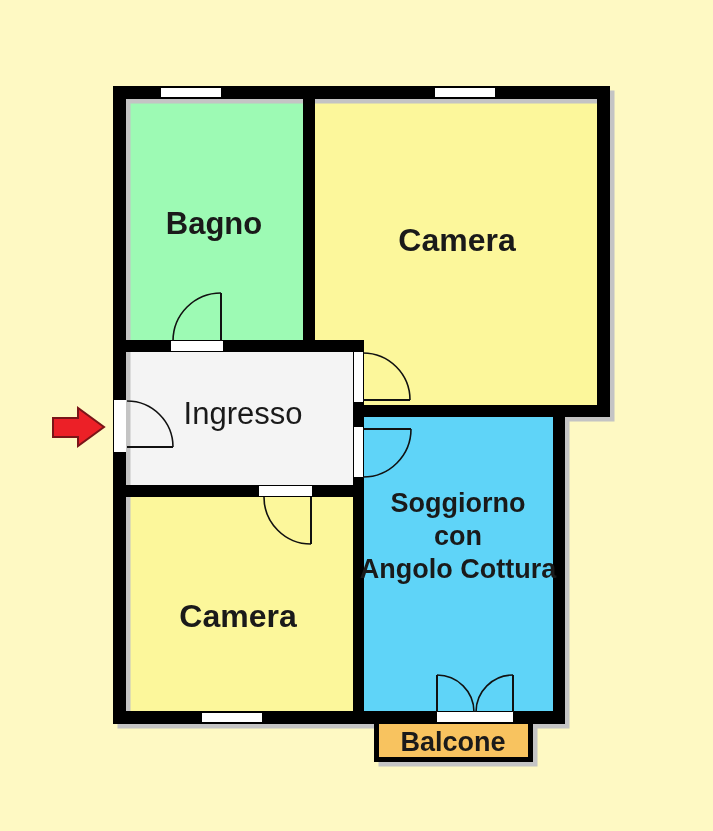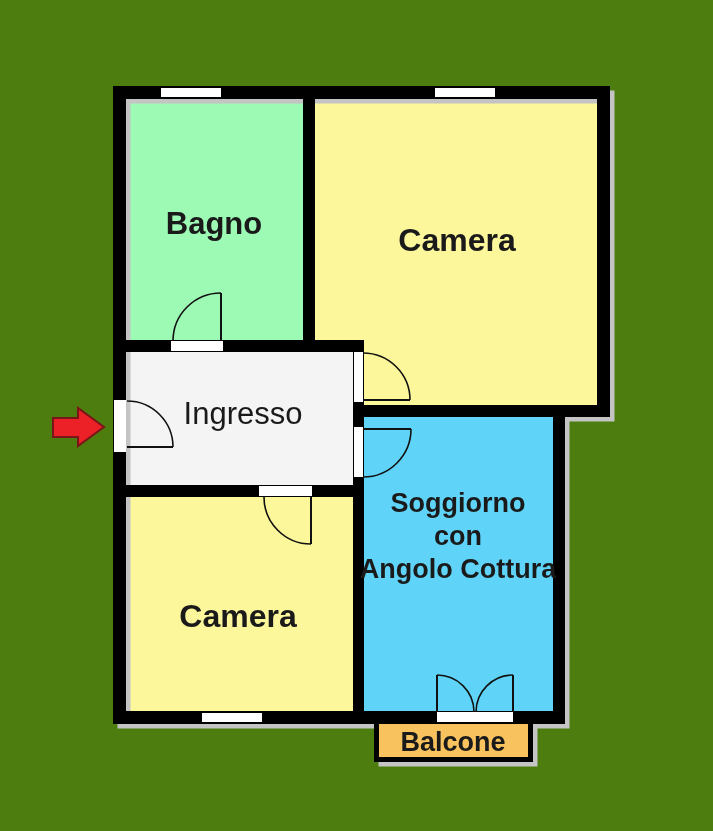--- a/index.html
+++ b/index.html
@@ -5,21 +5,21 @@
   html, body {
     margin: 0;
     padding: 0;
     background: #ffffff;
     font-family: "Liberation Sans", sans-serif;
   }
   .canvas {
     position: relative;
     width: 713px;
     height: 831px;
-    background: #4d7c0f;
+    background: #fef9c3;
     overflow: hidden;
   }
   svg text {
     fill: #1a1a1a;
     font-family: "Liberation Sans", sans-serif;
   }
   .room-label { font-weight: 700; }
   .room-label.regular { font-weight: 400; }
   .wall { fill: #000000; }
   .gap { fill: #ffffff; }

